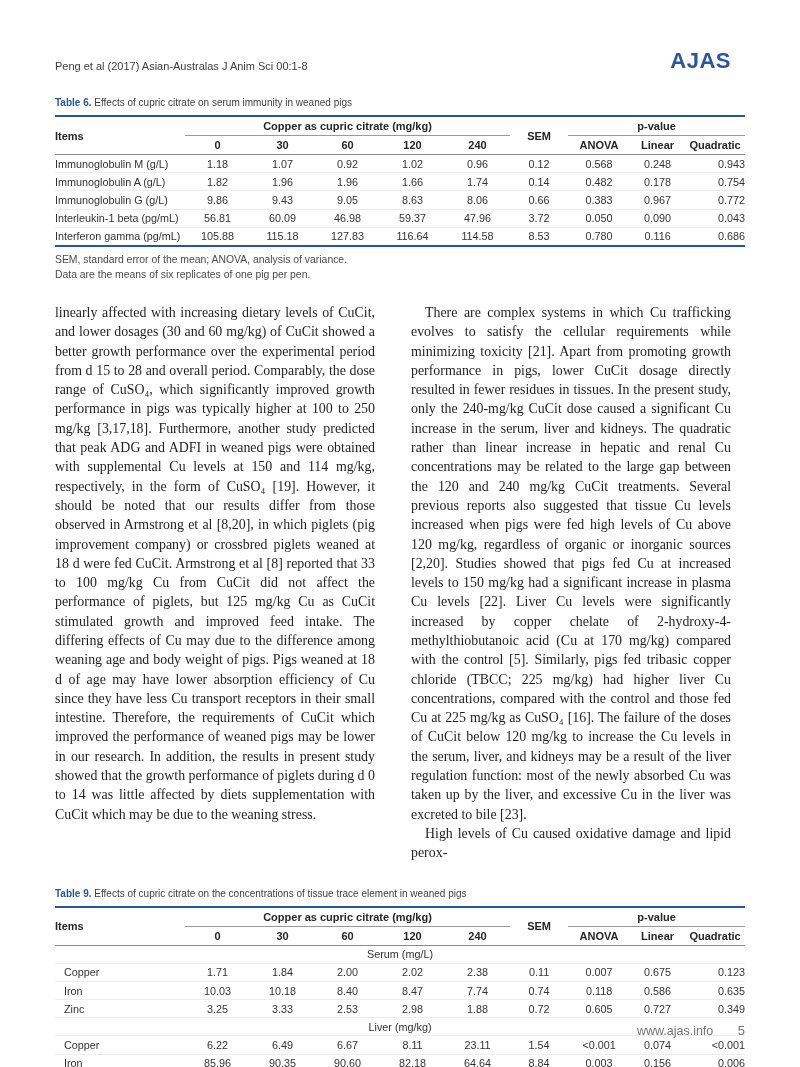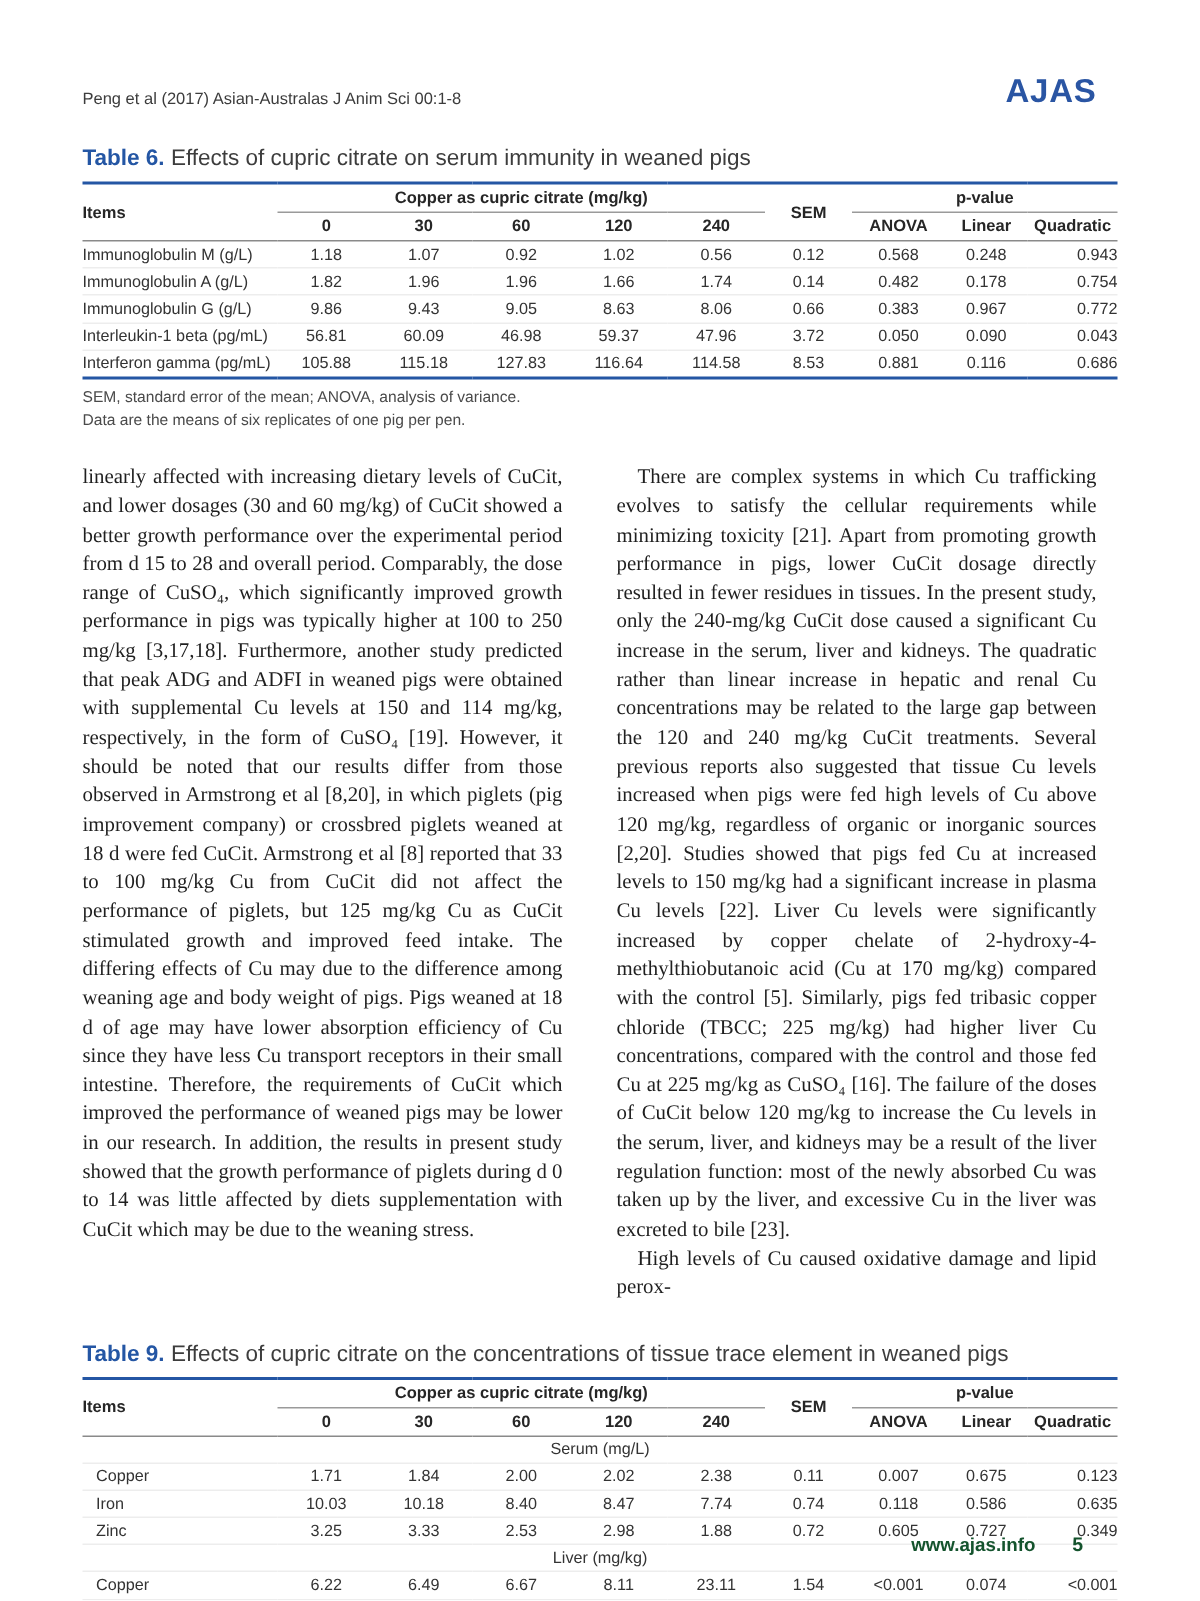--- a/index.html
+++ b/index.html
@@ -7,21 +7,21 @@
   .page {
     width:786px; height:1067px; background:#ffffff;
     padding:0 55px; position:relative; overflow:hidden;
     font-family:"Liberation Sans", sans-serif; color:#222;
   }
   
   .page-header { padding-top:50px; display:flex; justify-content:space-between; align-items:flex-end; }
   .running-head { font-size:11px; color:#3c3c3c; }
   .journal-logo { font-size:22px; font-weight:bold; color:#2a55a3; letter-spacing:0.5px; line-height:1; }
   
-  .tbl-caption { margin-top:25px; margin-bottom:7px; font-size:15px; color:#3d3d3d; }
+  .tbl-caption { margin-top:25px; margin-bottom:7px; font-size:10px; color:#3d3d3d; }
   .tbl-caption .tbl-label { font-weight:bold; color:#2456a4; }
   
   table.data-table {
     width:690px; border-collapse:collapse; table-layout:fixed;
     border-top:2px solid #2456a4; border-bottom:2px solid #2456a4;
     font-size:10.8px; color:#333;
   }
   table.data-table th { font-weight:bold; color:#262626; font-size:11px; }
   table.data-table thead { border-bottom:1px solid #8a8a8a; }
   table.data-table thead th { padding:3px 0; vertical-align:middle; }
@@ -39,21 +39,21 @@
   
   .footnotes { margin-top:5px; font-size:10.4px; color:#4a4a4a; line-height:15px; }
   
   .body-columns { display:flex; gap:36px; margin-top:21px; }
   .col {
     width:335px; font-family:"Liberation Serif", serif;
     font-size:13.9px; line-height:19.3px; text-align:justify; color:#1f1f1f;
   }
   .col p.indent { text-indent:14px; }
   
-  .page-footer { position:absolute; right:64px; bottom:28px; font-weight:bold; color:#14532d; }
+  .page-footer { position:absolute; right:41px; bottom:28px; font-weight:normal; color:#737373; }
   .site { font-size:12.5px; }
   .pagenum { font-size:13px; margin-left:20px; }
 </style>
 </head>
 <body>
 
 <div class="page">
 
   <div class="page-header">
     <span class="running-head">Peng et al (2017) Asian-Australas J Anim Sci 00:1-8</span>
@@ -96,21 +96,21 @@
         <th class="right-h">Quadratic</th>
       </tr>
     </thead>
     <tbody>
       <tr>
         <td class="item">Immunoglobulin M (g/L)</td>
         <td class="num">1.18</td>
         <td class="num">1.07</td>
         <td class="num">0.92</td>
         <td class="num">1.02</td>
-        <td class="num">0.56</td>
+        <td class="num">0.96</td>
         <td class="num">0.12</td>
         <td class="num">0.568</td>
         <td class="num">0.248</td>
         <td class="right">0.943</td>
       </tr>
       <tr>
         <td class="item">Immunoglobulin A (g/L)</td>
         <td class="num">1.82</td>
         <td class="num">1.96</td>
         <td class="num">1.96</td>
@@ -146,21 +146,21 @@
         <td class="right">0.043</td>
       </tr>
       <tr>
         <td class="item">Interferon gamma (pg/mL)</td>
         <td class="num">105.88</td>
         <td class="num">115.18</td>
         <td class="num">127.83</td>
         <td class="num">116.64</td>
         <td class="num">114.58</td>
         <td class="num">8.53</td>
-        <td class="num">0.881</td>
+        <td class="num">0.780</td>
         <td class="num">0.116</td>
         <td class="right">0.686</td>
       </tr>
     </tbody>
   </table>
 
   <div class="footnotes">
     <div>SEM, standard error of the mean; ANOVA, analysis of variance.</div>
     <div>Data are the means of six replicates of one pig per pen.</div>
   </div>

